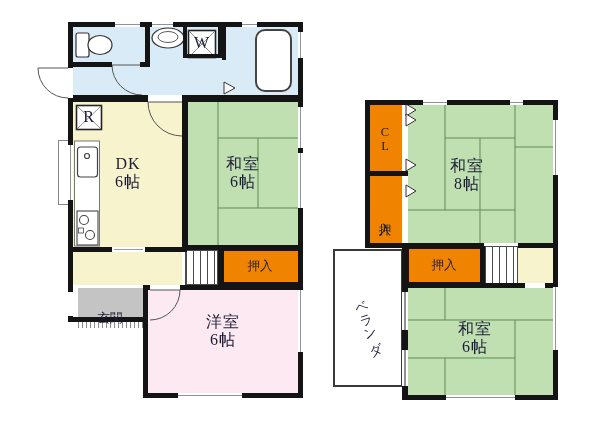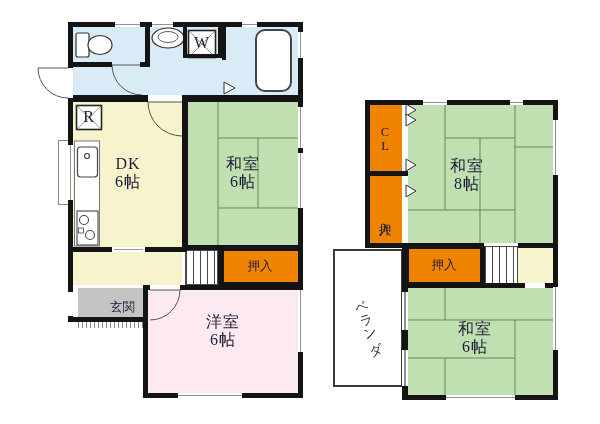--- a/index.html
+++ b/index.html
@@ -188,21 +188,21 @@
   </div>
   <div class="rlabel big" style="left:198px;top:155px;width:90px;">
     <span>和室</span><br>
     <span>6帖</span>
   </div>
   <div class="rlabel big" style="left:178px;top:313px;width:90px;">
     <span>洋室</span><br>
     <span>6帖</span>
   </div>
   <div class="rlabel small" style="left:230px;top:259px;width:60px;">押入</div>
-  <div class="rlabel small" style="left:85px;top:300px;width:50px;text-align:right;">玄関</div>
+  <div class="rlabel small" style="left:85px;top:311px;width:50px;">玄関</div>
   <div class="rlabel big" style="left:77px;top:108px;width:24px;">R</div>
   <div class="rlabel big" style="left:189px;top:34px;width:26px;">W</div>
 
   <div class="rlabel big" style="left:422px;top:157px;width:90px;">
     <span>和室</span><br>
     <span>8帖</span>
   </div>
   <div class="rlabel big" style="left:430px;top:320px;width:90px;">
     <span>和室</span><br>
     <span>6帖</span>

